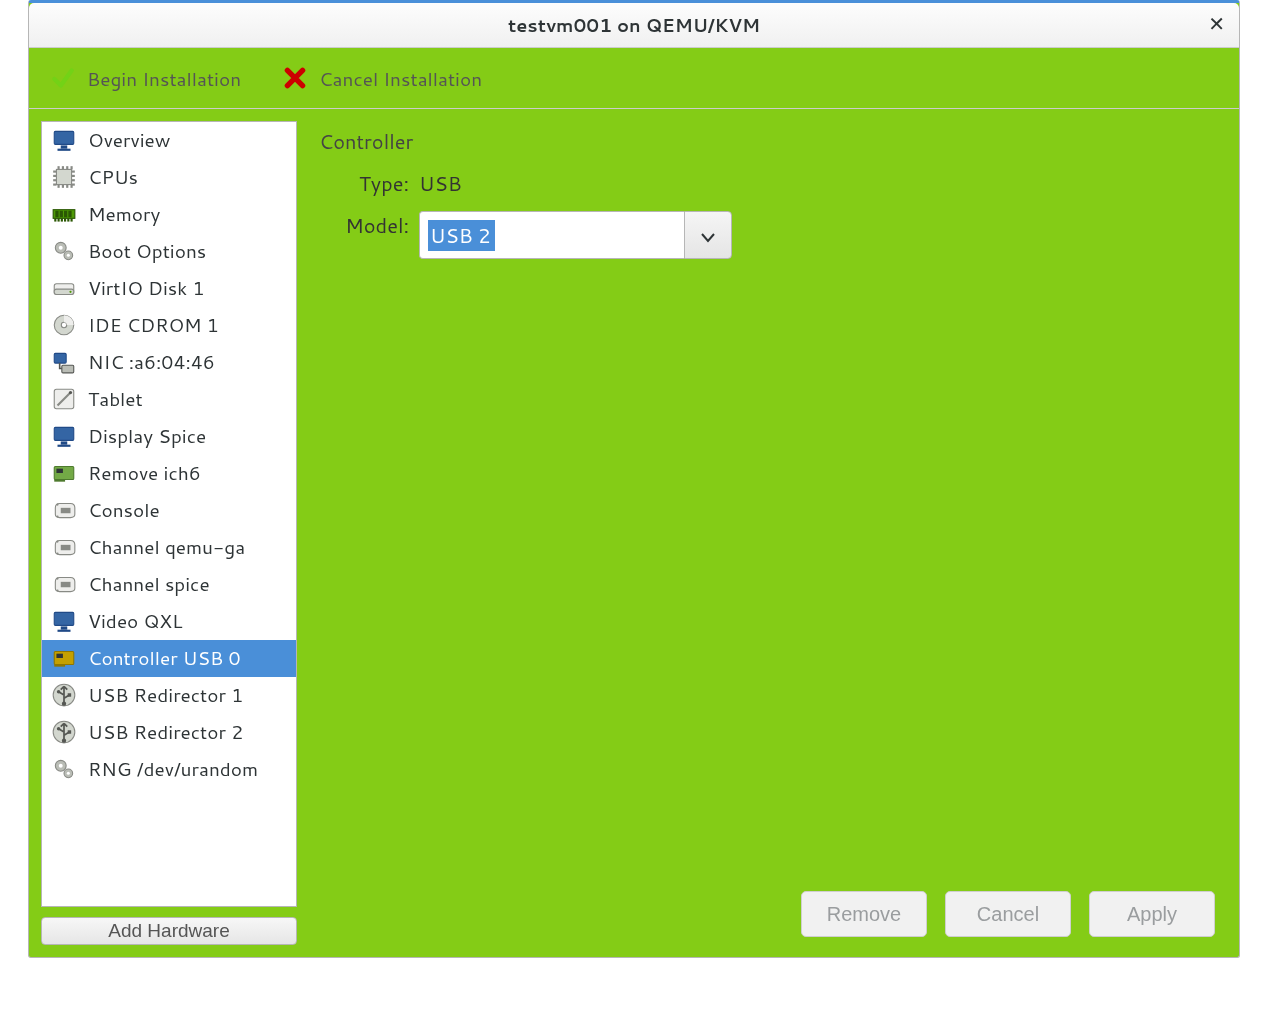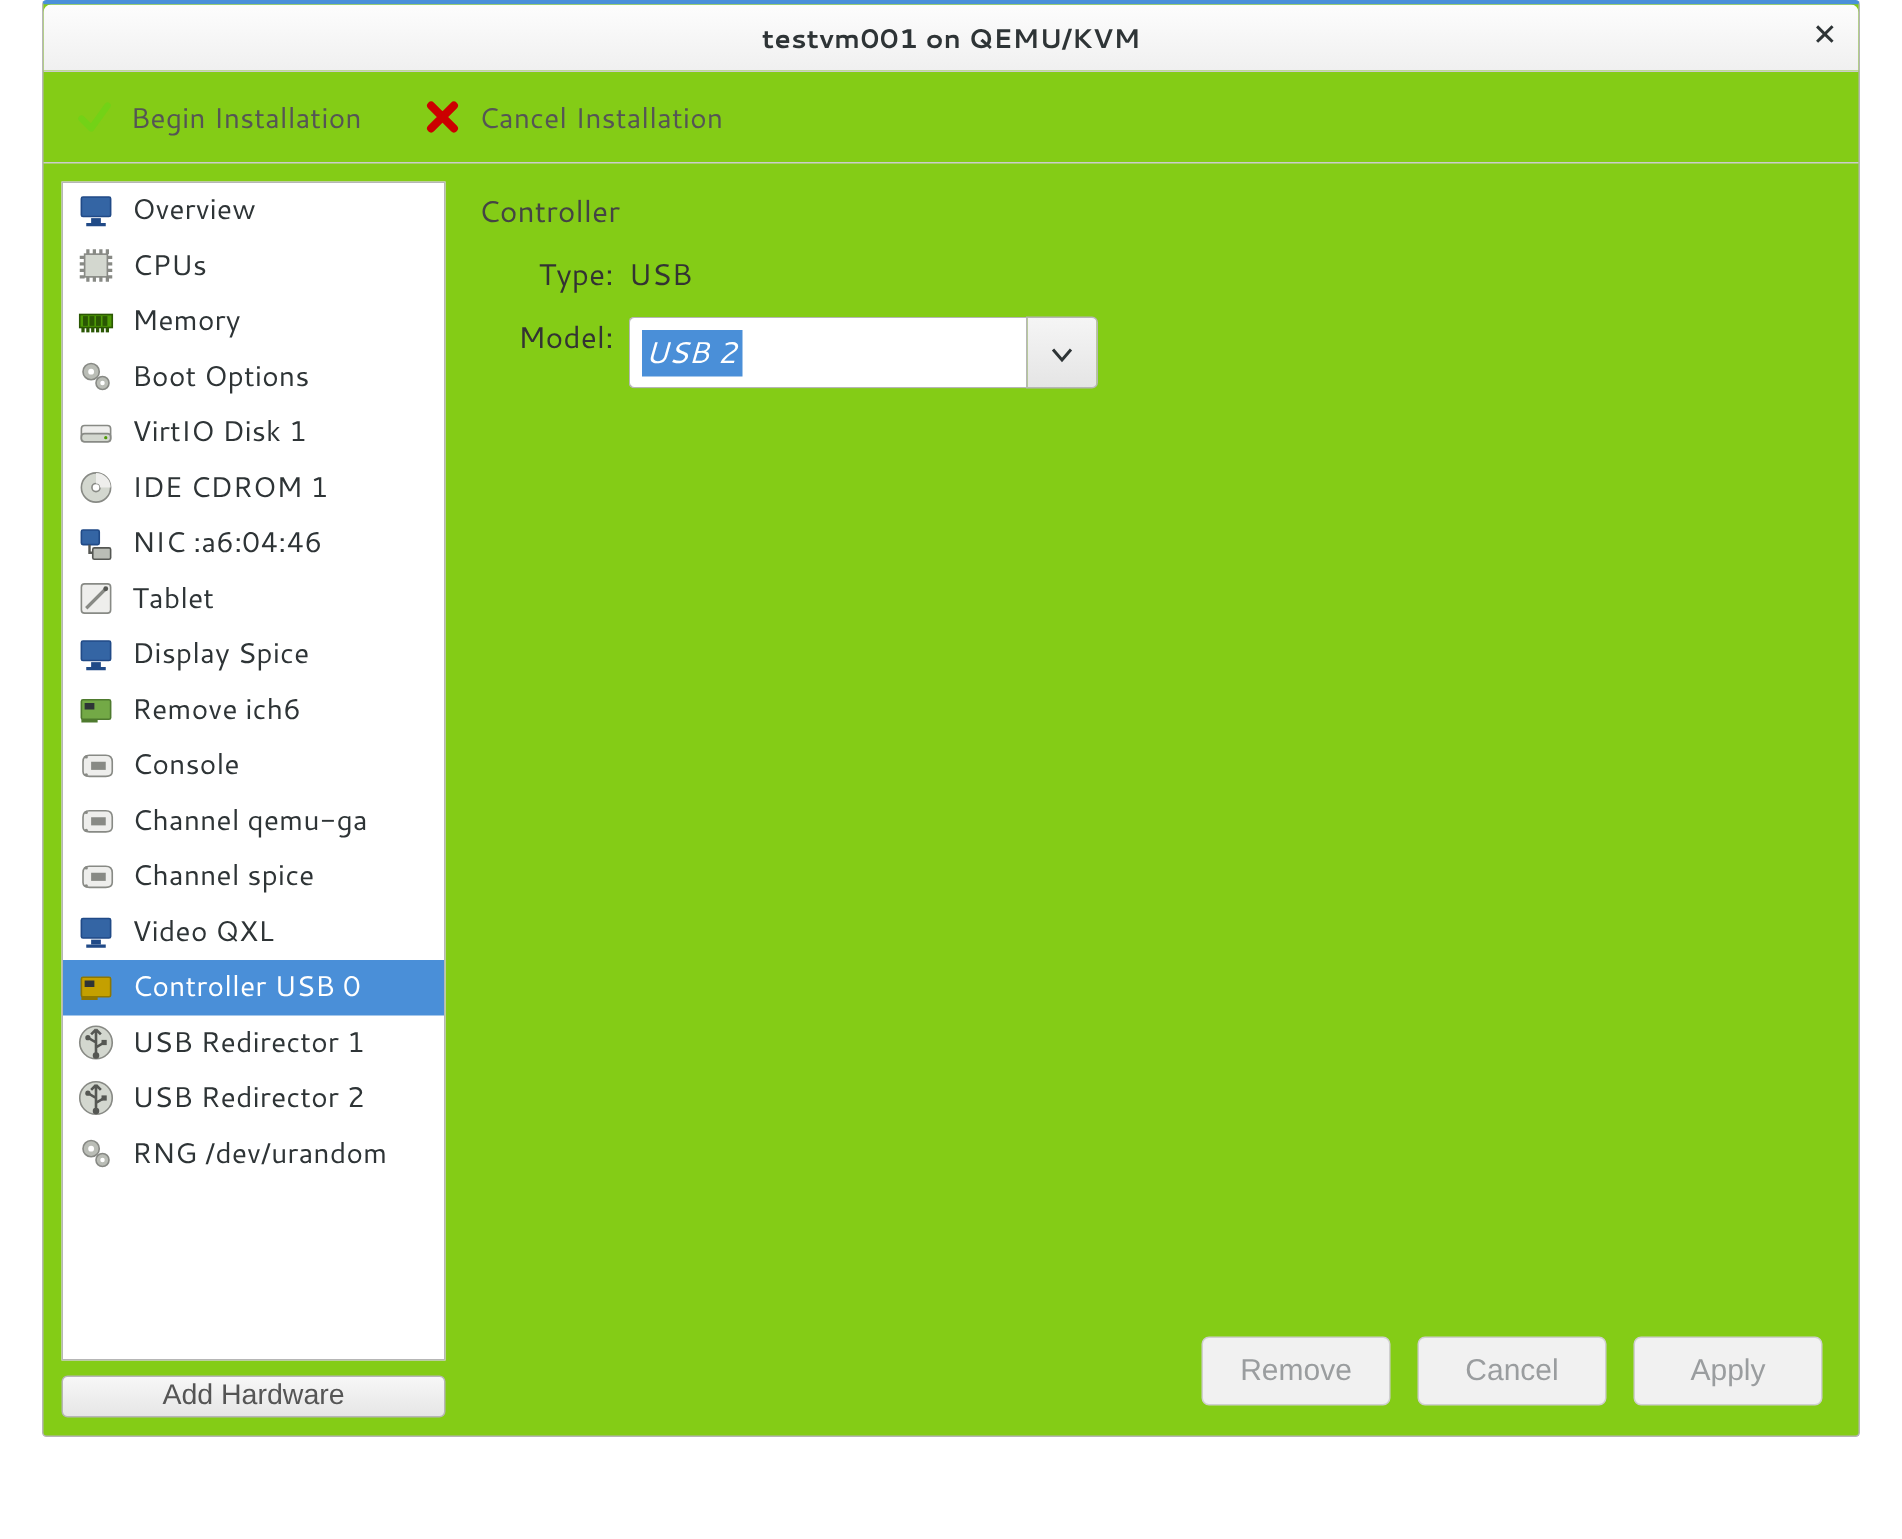--- a/index.html
+++ b/index.html
@@ -121,21 +121,20 @@
     display: flex;
     margin-bottom: 14px;
     font-size: 20px;
     color: #333;
   }
   .form-row .lbl { width: 90px; text-align: right; margin-right: 10px; color:#333; }
   .select-wrap {
     display: inline-flex;
     align-items: stretch;
     height: 48px;
-    font-style: italic;
   }
   .select-input {
     width: 248px;
     border: 1px solid #b6b6b6;
     border-right: none;
     border-top-left-radius: 4px;
     border-bottom-left-radius: 4px;
     background: #fff;
     display: flex;
     align-items: center;

